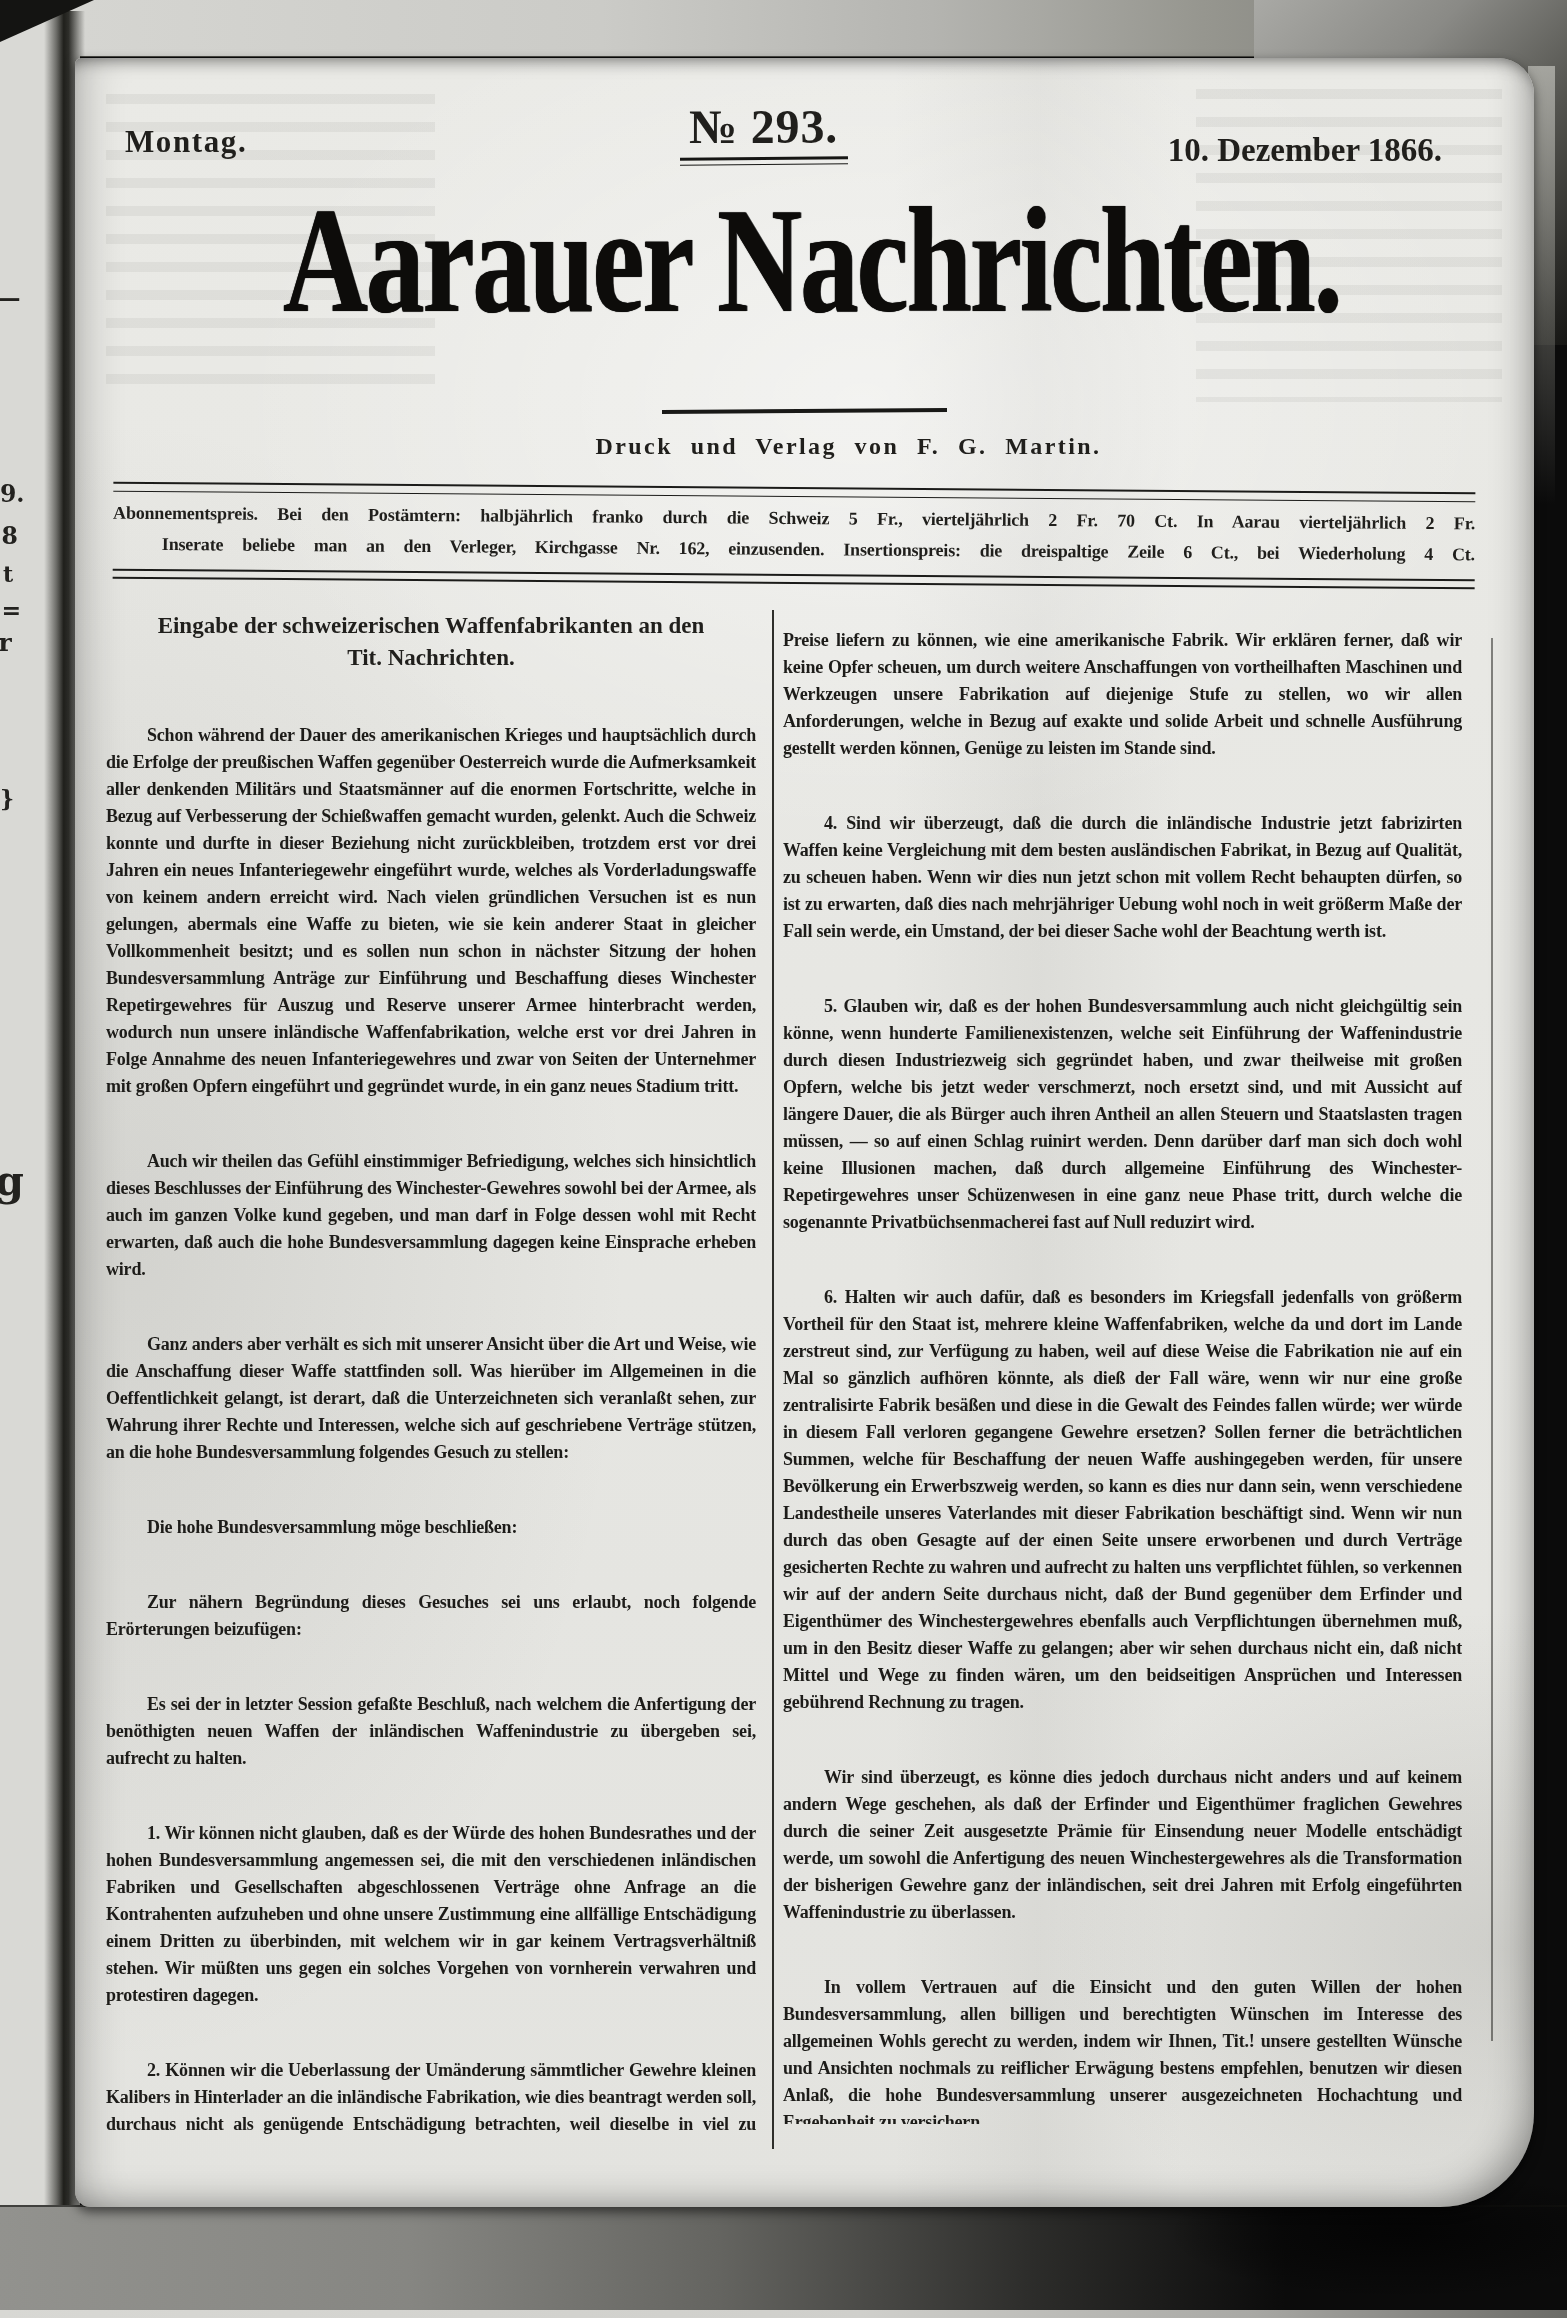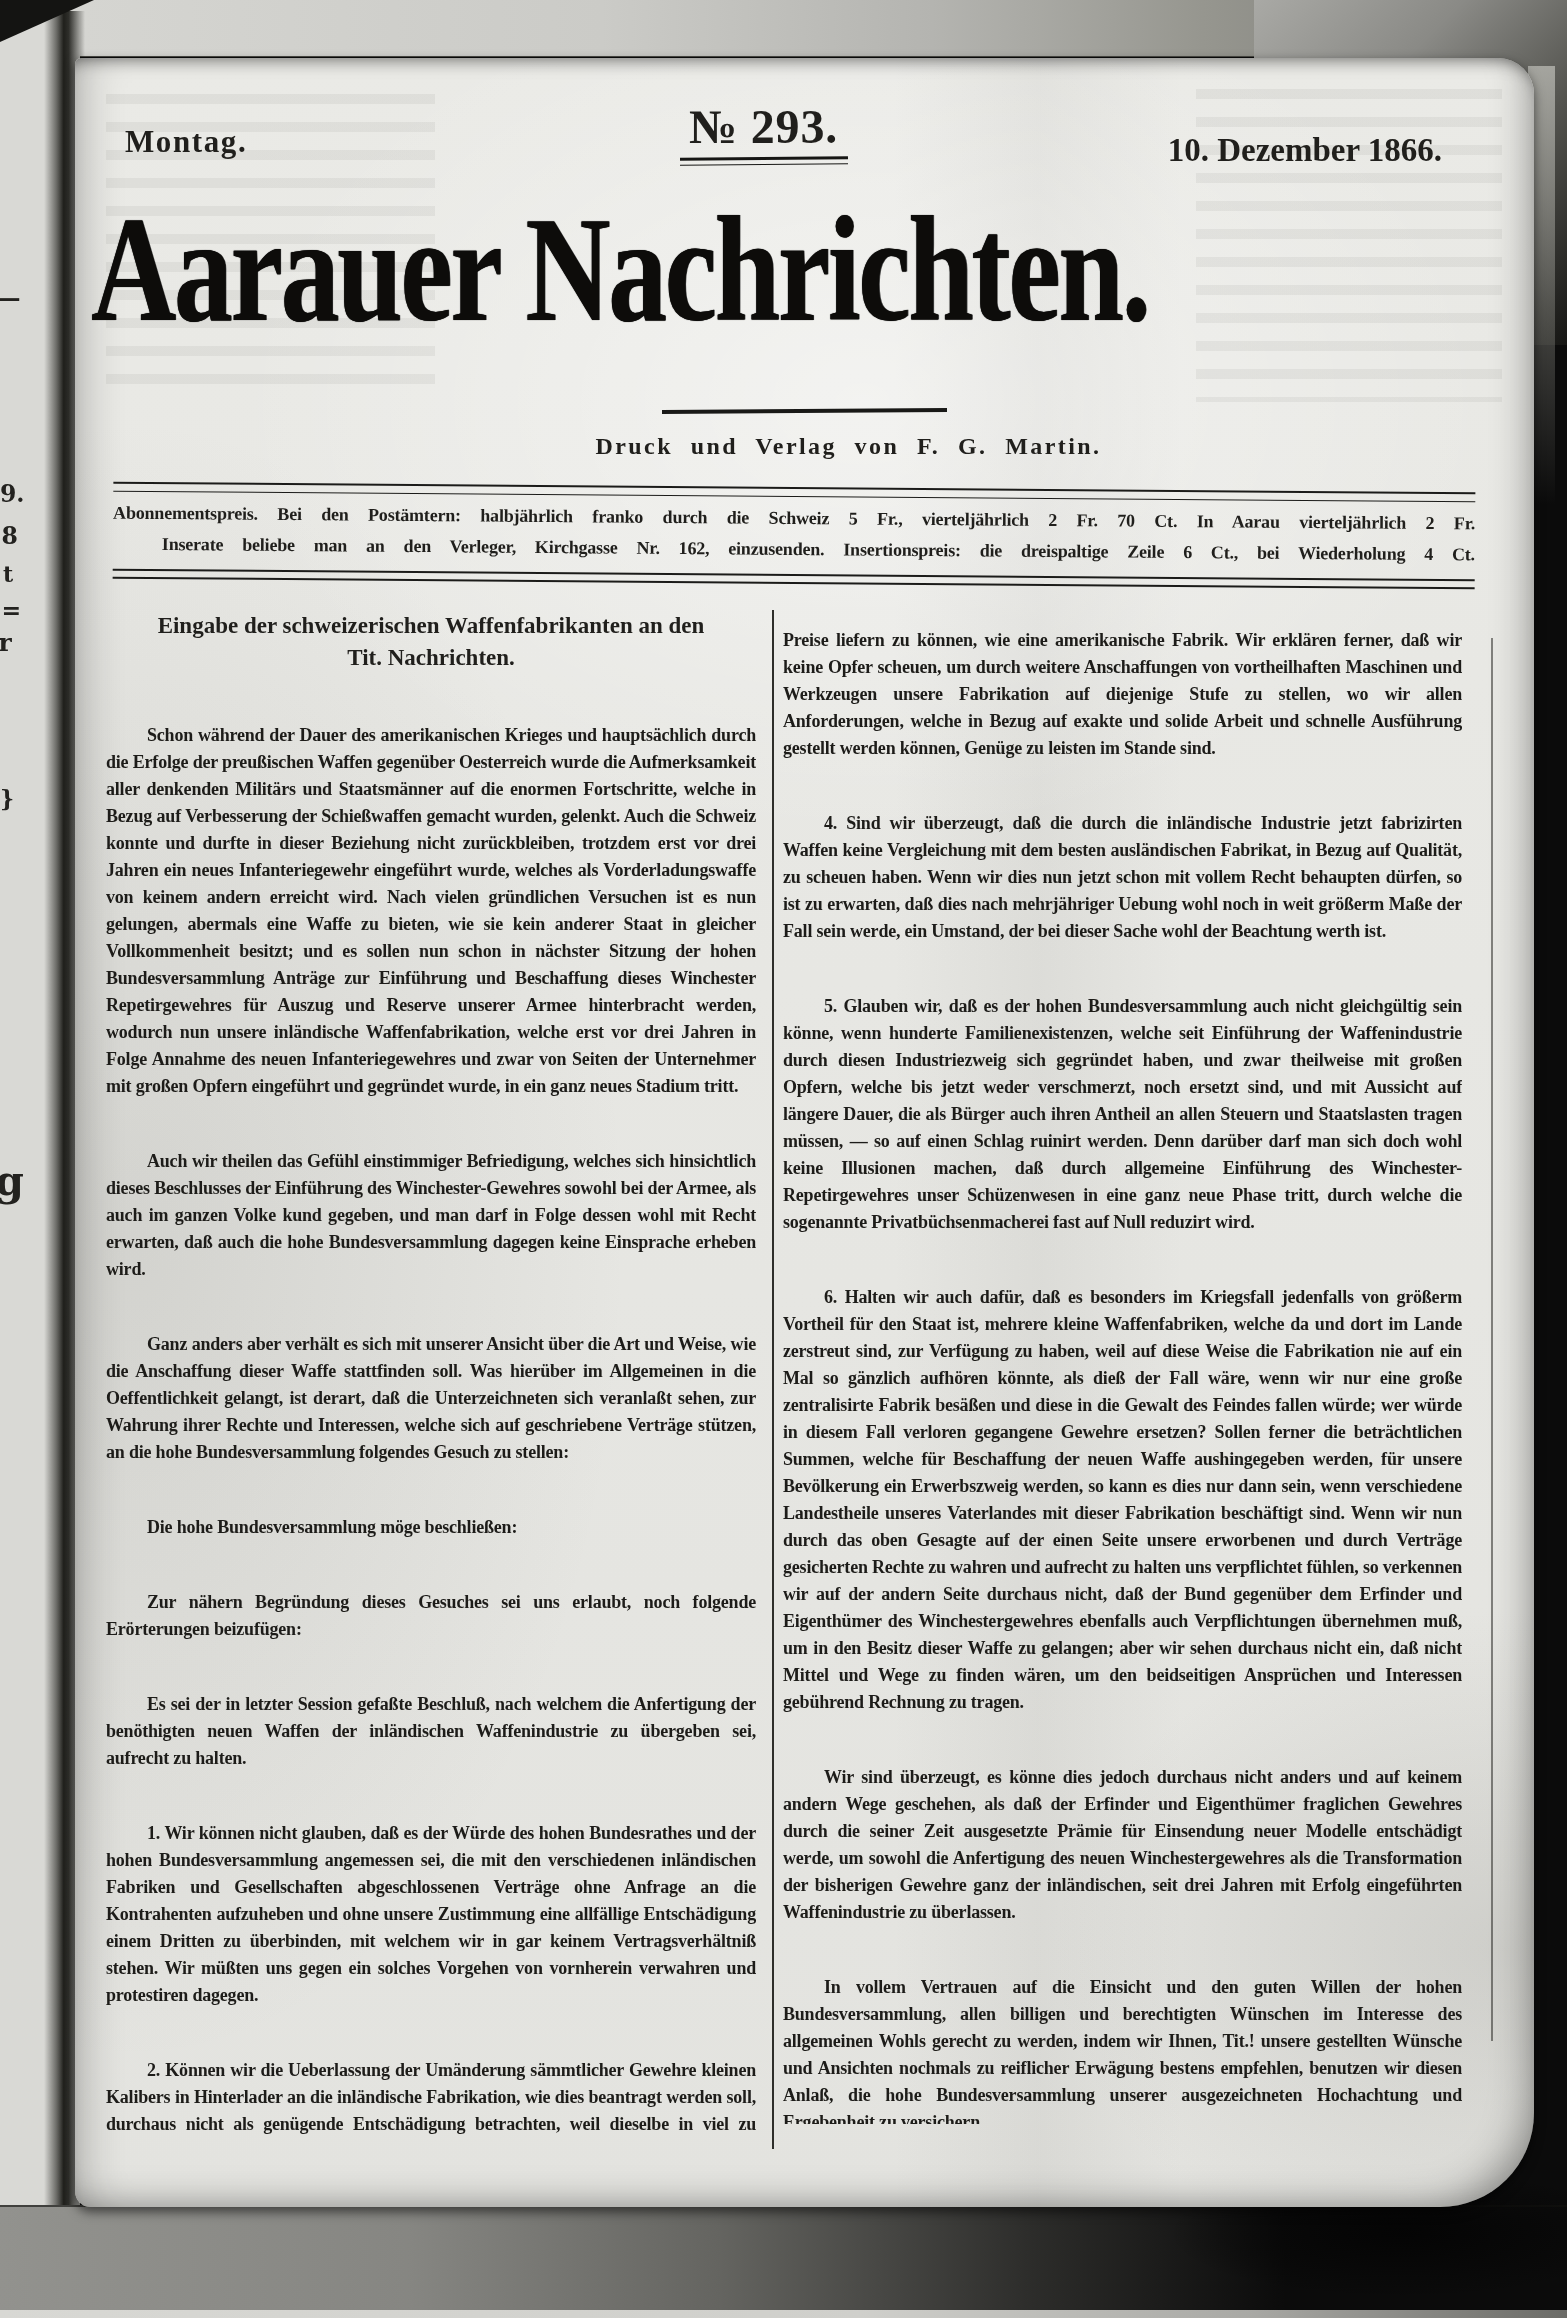--- a/index.html
+++ b/index.html
@@ -53,21 +53,21 @@
   .ghost-l{left:31px;top:36px;width:329px;height:298px;}
   .ghost-r{left:1121px;top:31px;width:306px;height:313px;}
   
   .weekday{position:absolute;left:50px;top:66px;font-size:31px;font-weight:700;letter-spacing:1.6px;}
   .issue-block{position:absolute;left:532px;top:41px;width:313px;text-align:center;}
   .issue-number{font-size:48px;font-weight:700;letter-spacing:0.8px;}
   .issue-underline{width:168px;height:3.9px;margin:3.1px auto 0;
      border-top:3.1px solid #161614;border-bottom:1.6px solid #161614;transform:rotate(-.5deg);}
   .pubdate{position:absolute;right:92px;top:74px;font-size:33px;font-weight:700;}
   
-  .masthead{position:absolute;left:16px;top:116px;width:100%;height:227px;margin-top:9px;}
+  .masthead{position:absolute;left:7px;top:116px;width:100%;height:227px;text-align:center;}
   .masthead .mh{display:inline-block;font-size:118px;font-weight:700;letter-spacing:-2.4px;
      transform:scaleY(1.28);transform-origin:top center;color:#0d0c0a;
      text-shadow:0 0 0.8px #000,0.8px 0 0 rgba(0,0,0,.7);white-space:nowrap;}
   .mast-rule{position:absolute;left:50%;top:351px;width:285px;height:3.9px;margin-left:-143px;
      background:#191917;transform:rotate(-.4deg);}
   .imprint{position:absolute;left:0;top:375px;width:100%;text-align:center;
      font-size:24px;font-weight:700;letter-spacing:2.4px;word-spacing:9.4px;padding-left:44px;}
   
   .band{position:absolute;left:38px;top:429px;width:1362px;transform:rotate(.45deg);transform-origin:center;}
   .rule-double{height:7px;border-top:2.4px solid #1b1b19;border-bottom:1.6px solid #1b1b19;}

